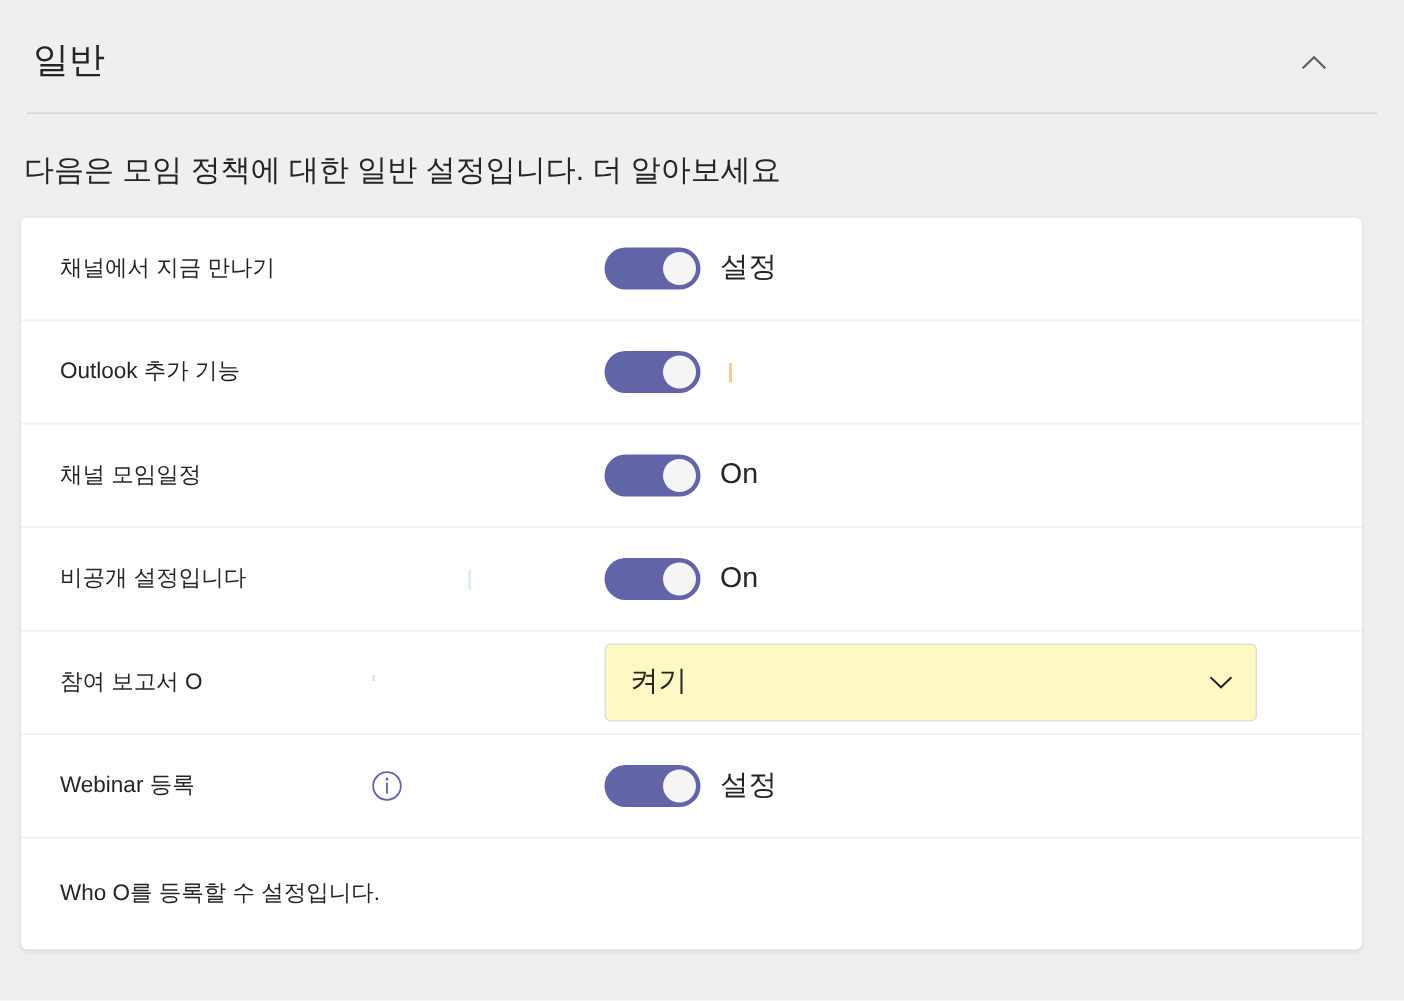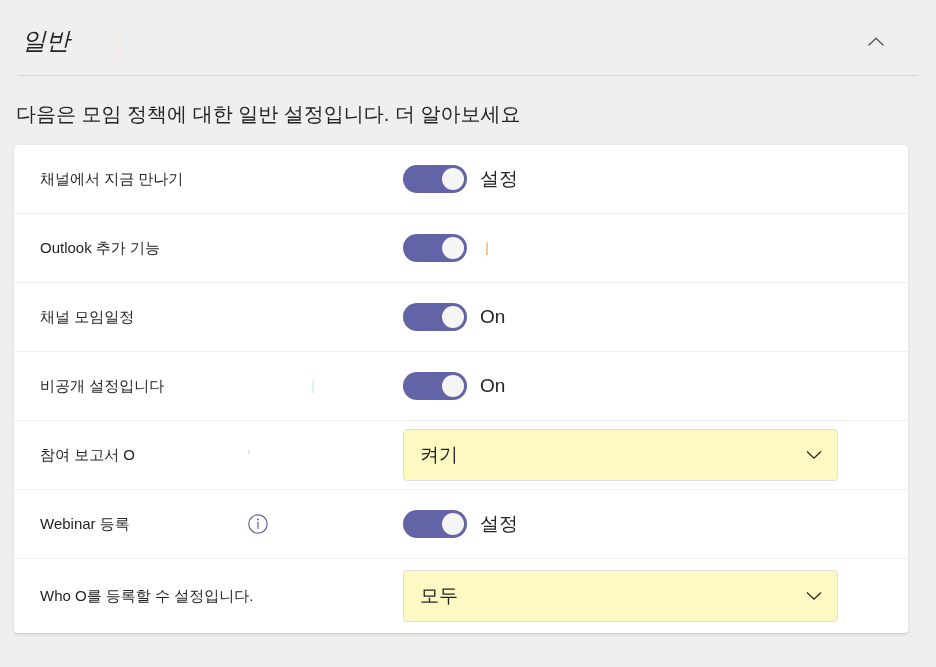--- a/index.html
+++ b/index.html
@@ -21,21 +21,20 @@
     box-sizing: border-box;
   }
 
   
   .section-header {
     position: absolute;
     left: 0;
     top: 0;
     width: 936px;
     height: 96px;
-    font-style: italic;
   }
   .section-title {
     position: absolute;
     left: 22px;
     top: 25px;
     font-size: 24px;
     line-height: 32px;
     font-weight: 400;
     color: #252423;
     letter-spacing: 0px;
@@ -275,24 +274,16 @@
         </svg>
       </span>
       <button class="toggle">
         <span class="knob"></span>
       </button>
       <div class="toggle-text">설정</div>
     </div>
 
     <div class="row">
       <div class="row-label">Who O를 등록할 수 설정입니다.</div>
-      <div class="dropdown">
-        <span class="dropdown-value">모두</span>
-        <span class="dropdown-caret">
-          <svg viewBox="0 0 22 22" width="22" height="22" fill="none">
-            <path d="M4.5 8 L11 14.2 L17.5 8" stroke="#252423" stroke-width="1.3" stroke-linecap="square" fill="none"></path>
-          </svg>
-        </span>
-      </div>
     </div>
 
   </div>
 </div>
 
 </body></html>

